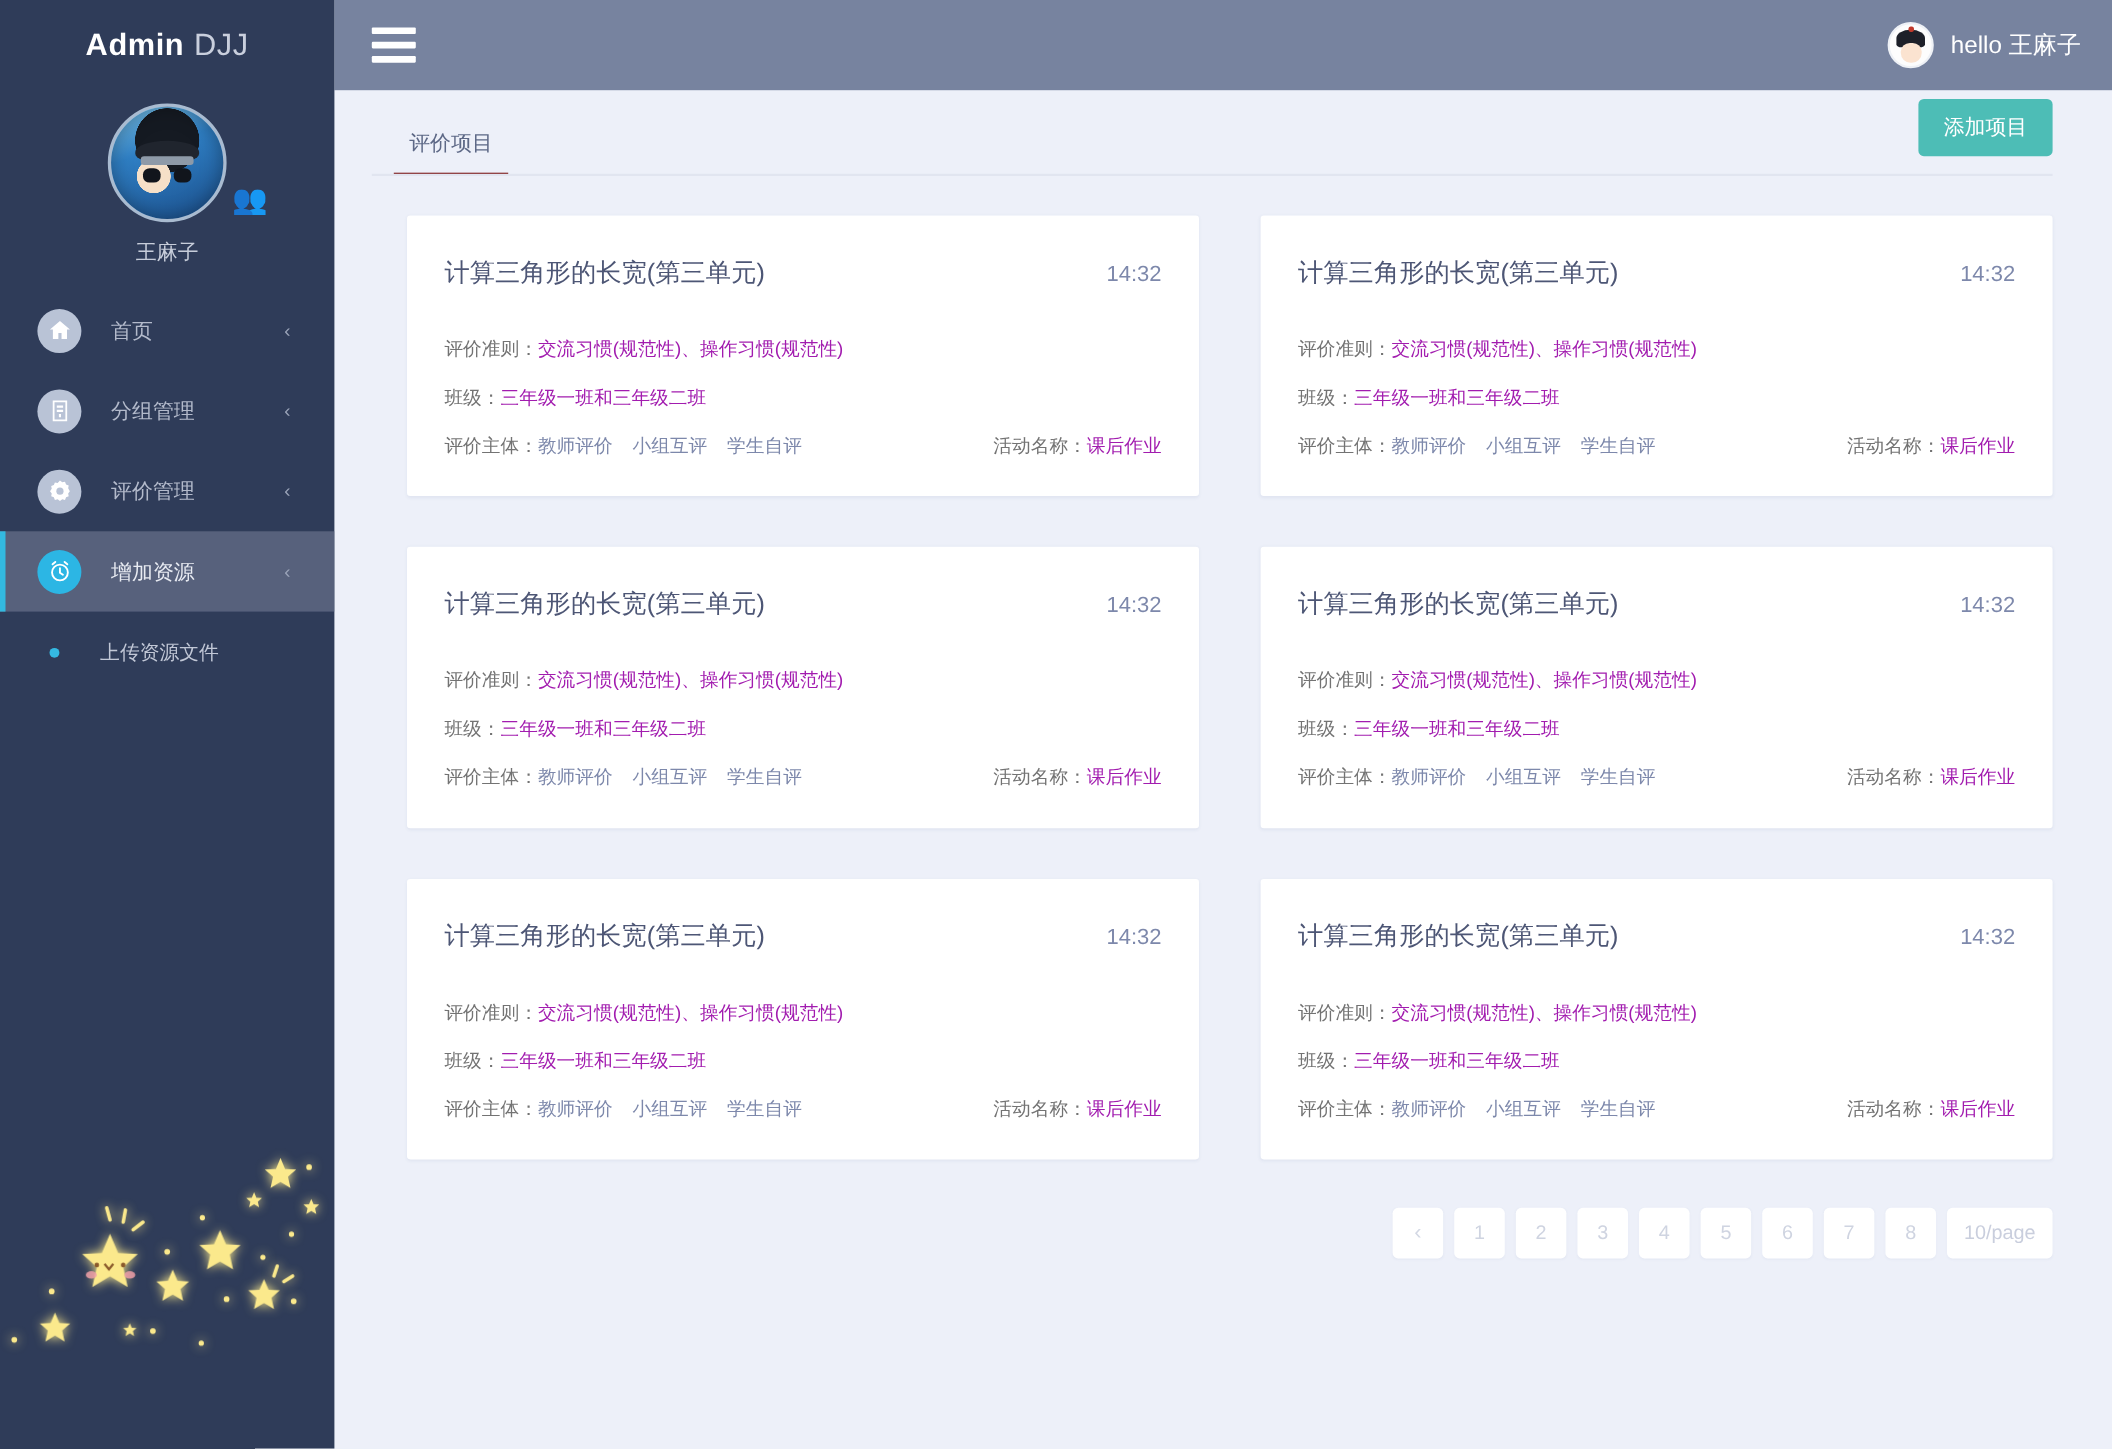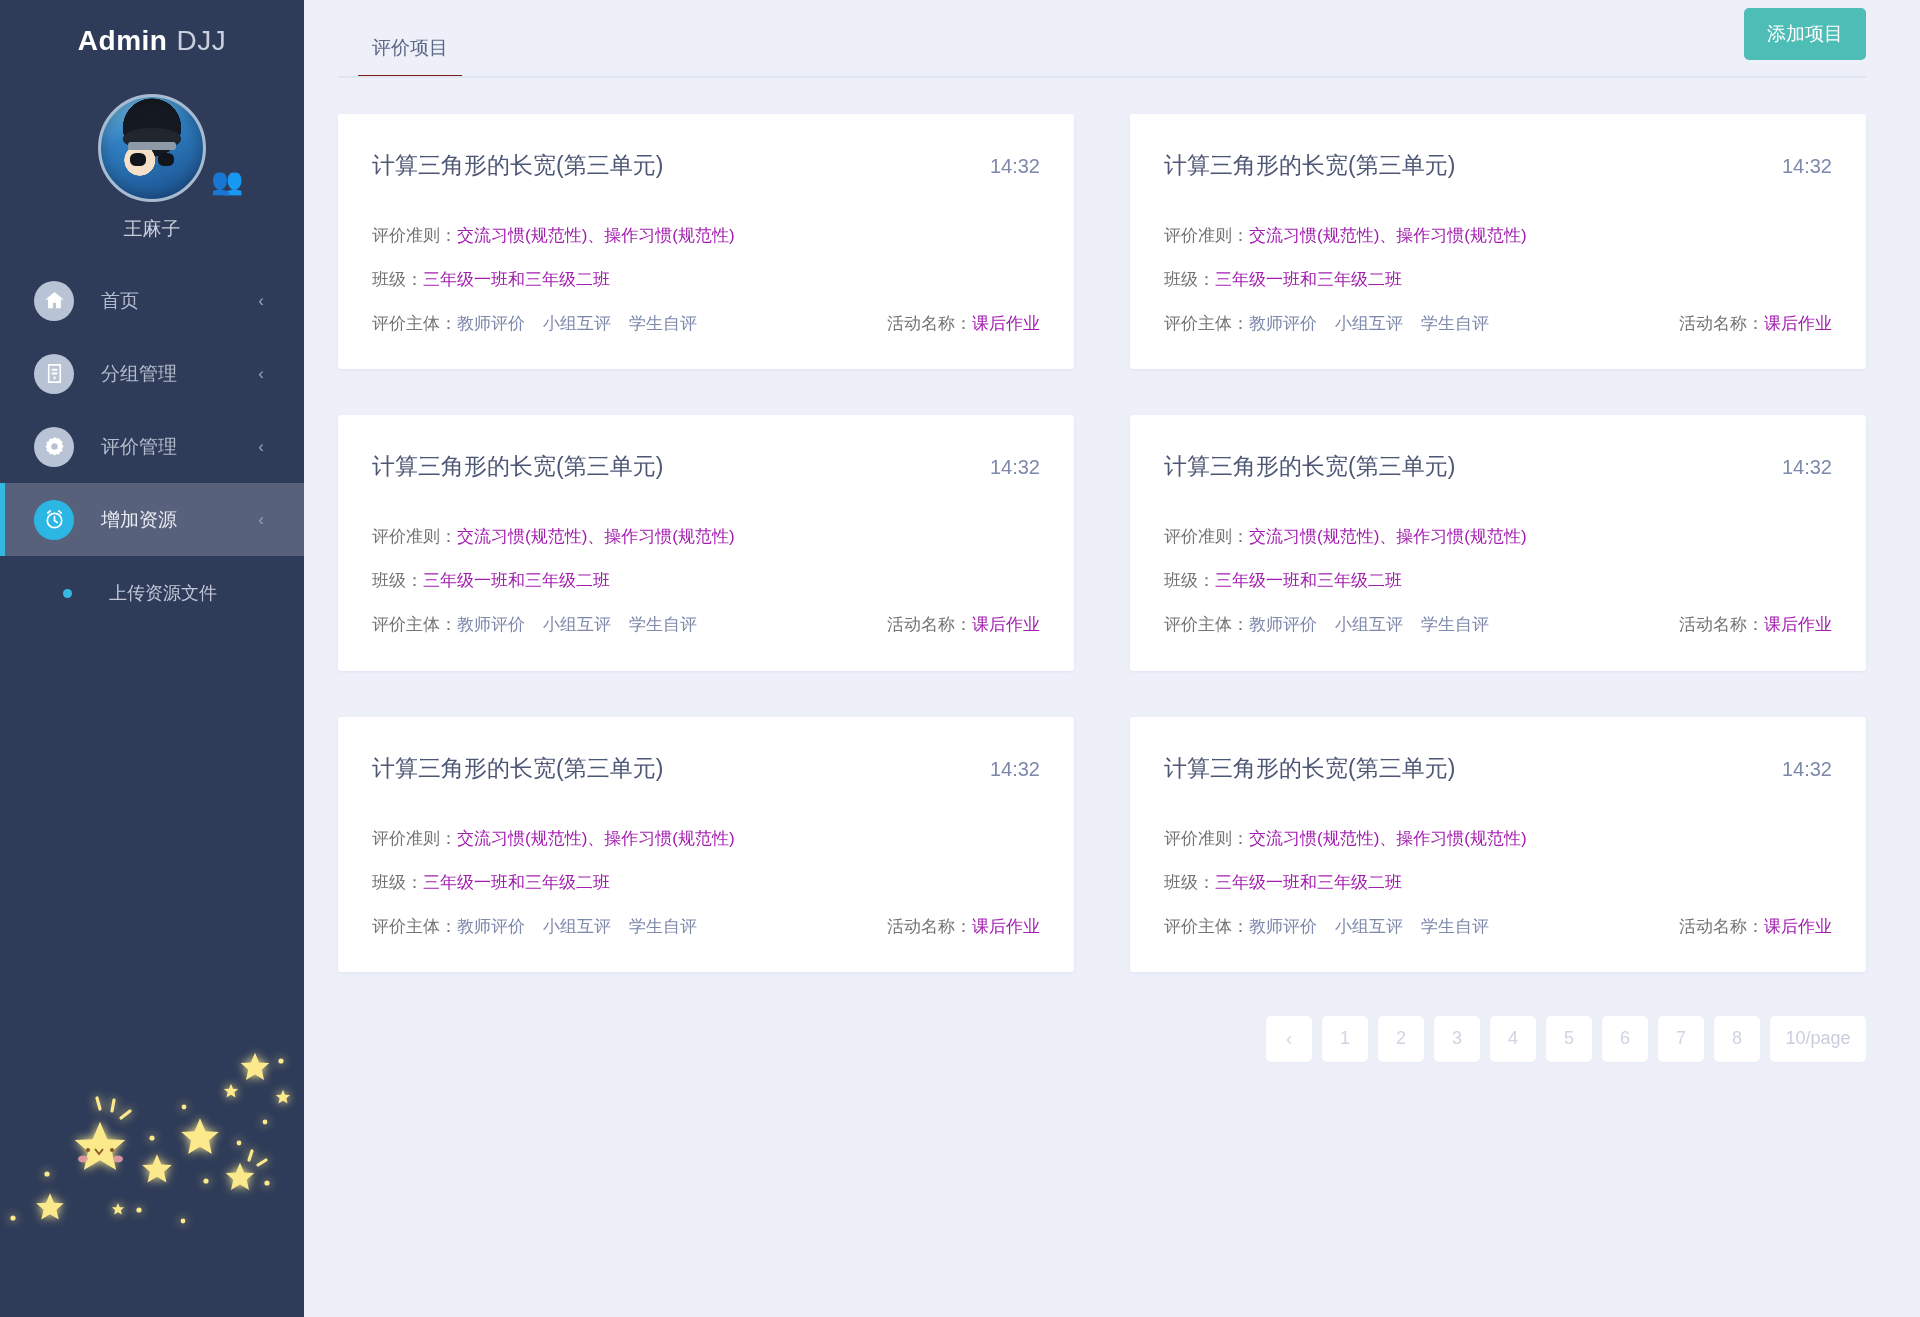--- a/index.html
+++ b/index.html
@@ -73,21 +73,21 @@
   .nav-item .lbl { color: #b3bacb; font-size: 19px; margin-left: 27px; }
   .nav-item .chev { position: absolute; right: 40px; color: #9aa3b8; font-size: 17px; }
   .nav-item.active { background: #57617c; }
   .nav-item.active::before {
     content: ""; position: absolute; left: 0; top: 0; bottom: 0; width: 5px; background: #33b9e0;
   }
   .nav-item.active .ico { background: #2cb6e4; }
   .nav-item.active .lbl { color: #e8ebf2; }
 
   .sub-item {
-    height: 74px; display: flex; align-items: center; padding-left: 52px; cursor: pointer;
+    height: 74px; display: flex; align-items: center; padding-left: 34px; cursor: pointer;
   }
   .sub-item .dot {
     width: 9px; height: 9px; border-radius: 50%; background: #35b9e2; margin-left: 11px;
     flex: 0 0 9px;
   }
   .sub-item .lbl { color: #c1c7d6; font-size: 18px; margin-left: 37px; }
 
   
   .stars { position: absolute; left: 0; bottom: 0; width: 304px; height: 300px; pointer-events: none; }
 
@@ -133,20 +133,21 @@
   }
   .btn-add {
     background: #4dbdb6; color: #fff; font-size: 19px;
     border: none; border-radius: 5px; padding: 13px 23px; cursor: pointer;
     margin-bottom: 18px; position: relative; z-index: 2;
   }
 
   .grid {
     display: grid; grid-template-columns: 1fr 1fr; gap: 46px 56px;
     padding: 36px 54px 0 34px;
+    margin-left: 32px;
   }
   .card {
     background: #ffffff; border-radius: 3px; padding: 36px 34px 34px 34px;
     box-shadow: 0 1px 3px rgba(70,90,140,.08);
     min-height: 239px;
   }
   .card-head { display: flex; justify-content: space-between; align-items: baseline; }
   .card-title { font-size: 23px; color: #4d5675; }
   .card-time { font-size: 20px; color: #7d88ab; }
   .card-body { margin-top: 44px; }
@@ -315,20 +316,33 @@
       </g>
       <g fill="#f0a0a8" opacity=".85">
         <ellipse cx="83" cy="142" rx="5" ry="3.4"></ellipse>
           <ellipse cx="118" cy="142" rx="5" ry="3.4"></ellipse>
       </g>
     </svg>
   </aside>
 
   <div class="main">
 
+    <header class="topbar">
+      <div class="burger">
+        <span></span>
+          <span></span>
+          <span></span>
+      </div>
+      <div class="user-area">
+        <div class="avatar-sm">
+            <span class="face"></span>
+          </div>
+        <span class="hello">hello 王麻子</span>
+      </div>
+    </header>
 
     <section class="content">
 
       <div class="tabbar">
         <div class="tab-strip"></div>
         <div class="tabs">
           <div class="tab">评价项目</div>
         </div>
         <button class="btn-add">添加项目</button>
       </div>

